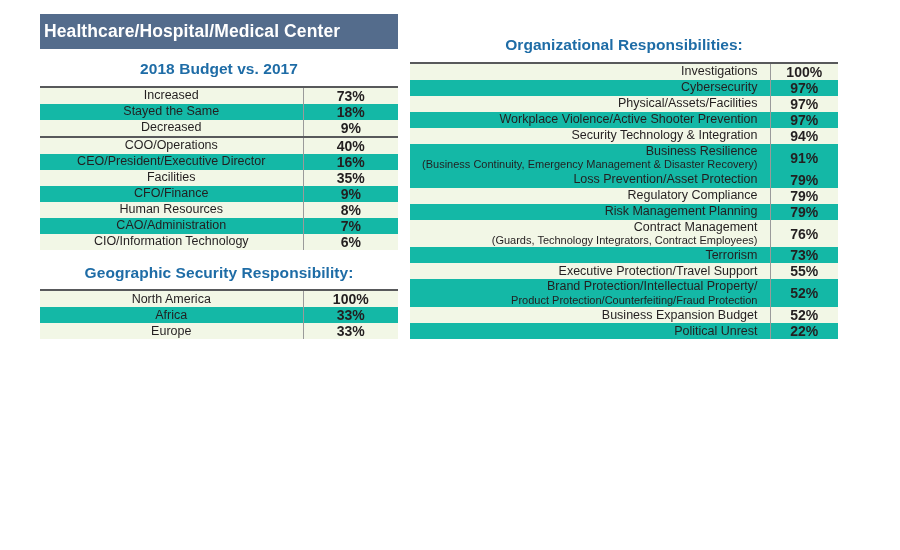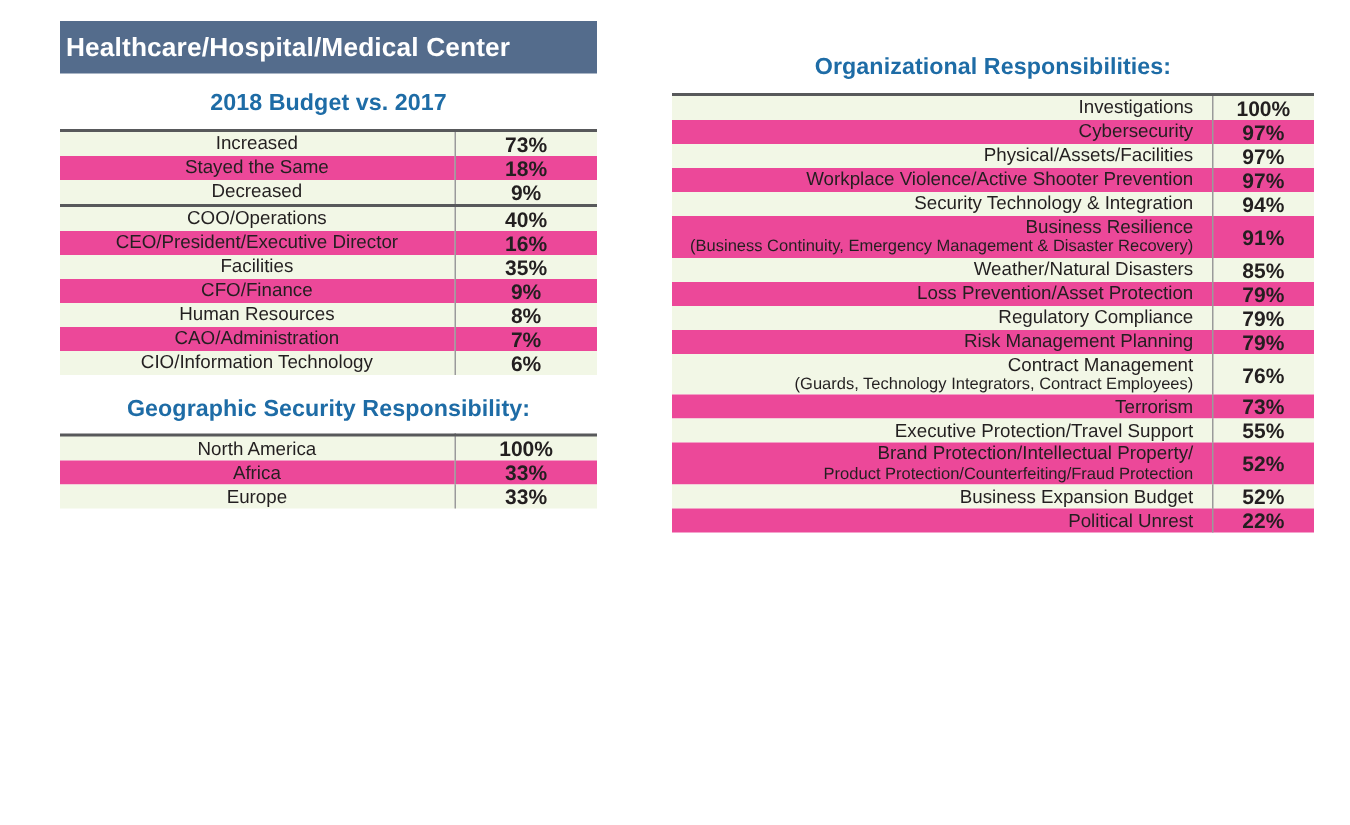--- a/index.html
+++ b/index.html
@@ -19,21 +19,21 @@
     height: 550px;
   }
   .col-left {
     position: absolute;
     left: 40px;
     top: 14px;
     width: 358px;
   }
   .col-right {
     position: absolute;
-    left: 448px;
+    left: 410px;
     top: 22px;
     width: 428px;
   }
 
   
   .banner {
     background: #546c8c;
     color: #ffffff;
     font-size: 17.5px;
     font-weight: bold;
@@ -81,21 +81,21 @@
     text-align: center;
     border-left: 1.2px solid #9a9a9a;
     padding: 5px 4px 6px 4px;
   }
   
   .col-left .lbl { text-align: center; }
   
   .col-right .lbl { text-align: right; padding-right: 12px; }
 
   tr.rA td { background: #f2f7e6; }
-  tr.rB td { background: #ec4899; margin-top: 12px; }
+  tr.rB td { background: #14b8a6; margin-top: 12px; }
 
   .col-left table.dt col.c1 { width: 263px; }
   .col-left table.dt col.c2 { width: 95px; }
   .col-right table.dt col.c1 { width: 360px; }
   .col-right table.dt col.c2 { width: 68px; }
 
   .sub {
     display: block;
     font-size: 11px;
     line-height: 1.2;
@@ -223,24 +223,20 @@
                 <td class="val">97%</td>
               </tr>
               <tr class="rA">
                 <td class="lbl"><span>Security Technology &amp; Integration</span></td>
                 <td class="val">94%</td>
               </tr>
               <tr class="rB">
                 <td class="lbl"><span>Business Resilience</span><span class="sub">(Business Continuity, Emergency Management &amp; Disaster Recovery)</span></td>
                 <td class="val">91%</td>
               </tr>
-              <tr class="rA">
-                <td class="lbl"><span>Weather/Natural Disasters</span></td>
-                <td class="val">85%</td>
-              </tr>
               <tr class="rB">
                 <td class="lbl"><span>Loss Prevention/Asset Protection</span></td>
                 <td class="val">79%</td>
               </tr>
               <tr class="rA">
                 <td class="lbl"><span>Regulatory Compliance</span></td>
                 <td class="val">79%</td>
               </tr>
               <tr class="rB">
                 <td class="lbl"><span>Risk Management Planning</span></td>

